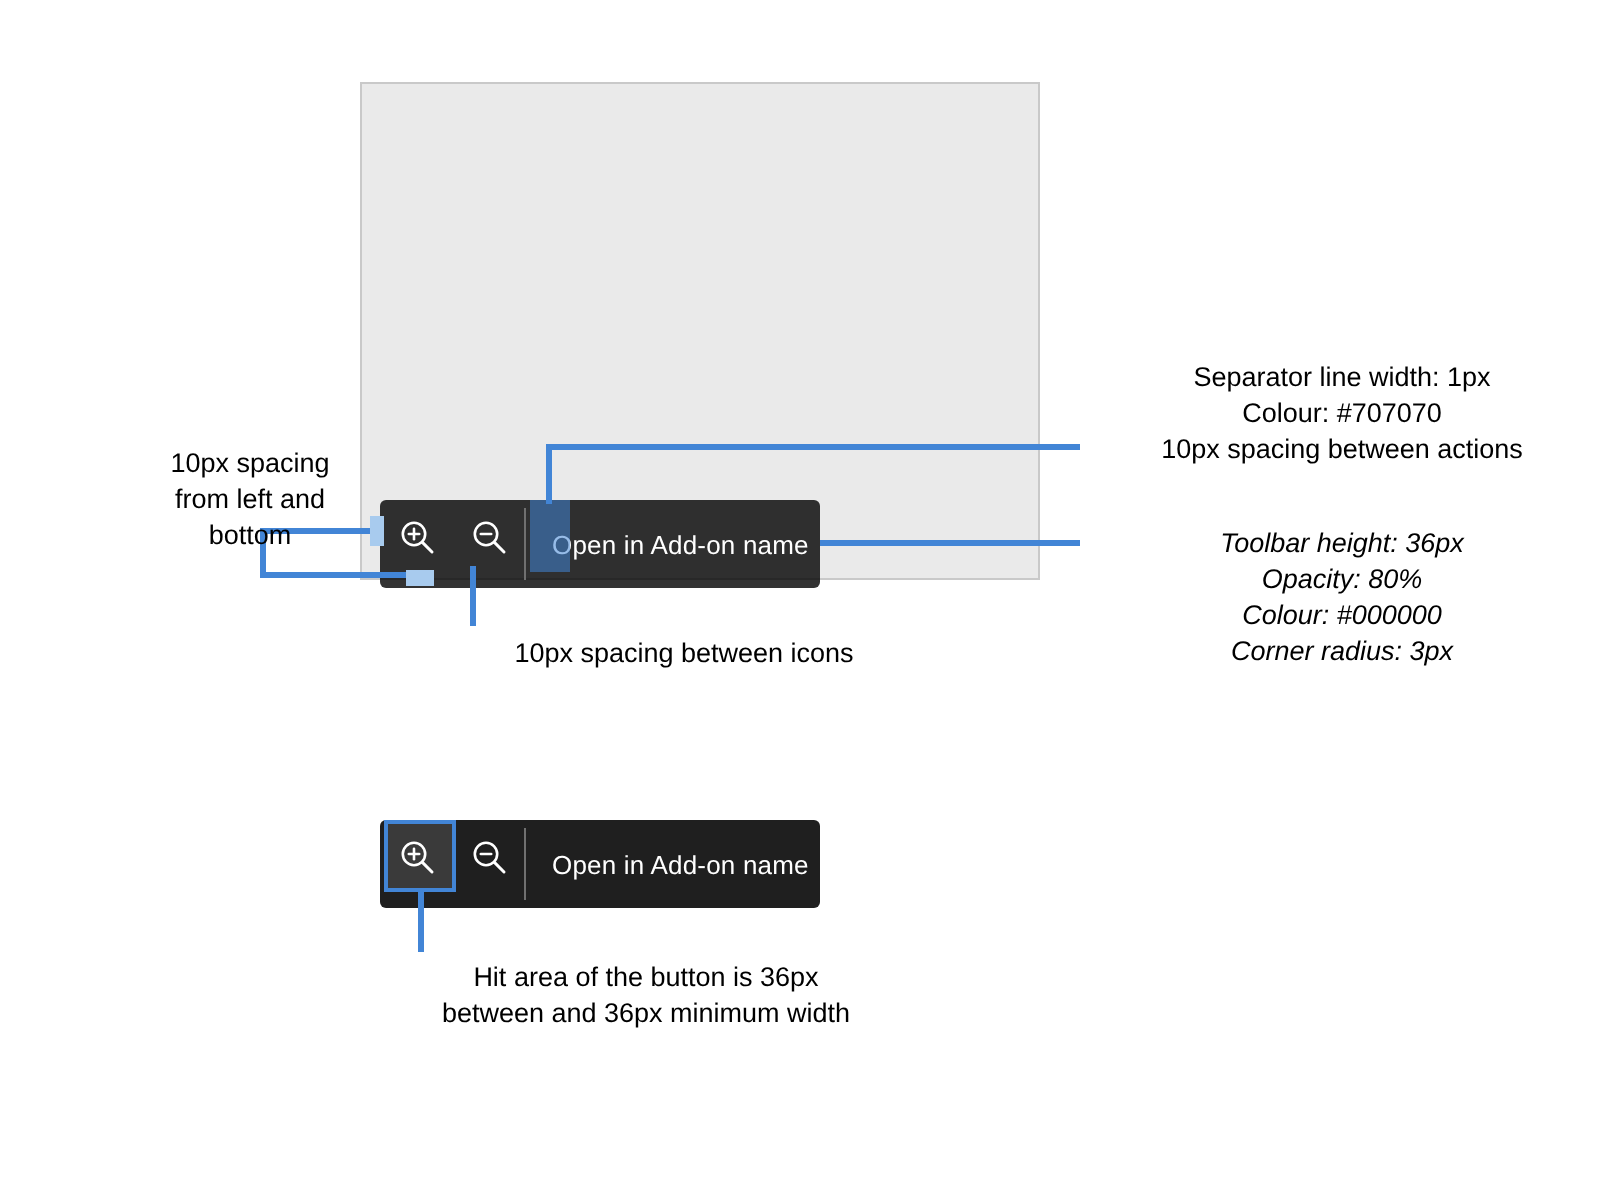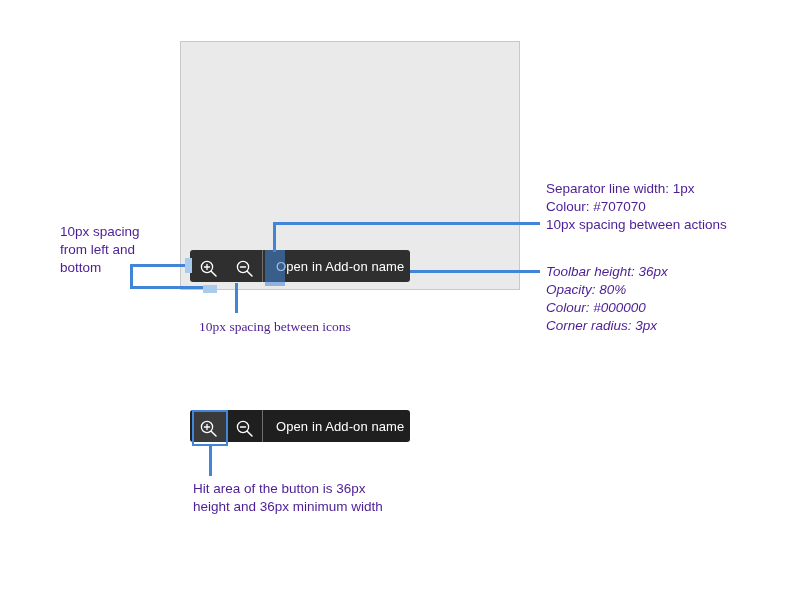--- a/index.html
+++ b/index.html
@@ -32,21 +32,21 @@
     width: 340px;
     height: 249px;
     background: #eaeaea;
     border: 1px solid #c9c9c9;
     box-sizing: border-box;
   }
 
   
   .toolbar {
     position: absolute;
-    height: 32px;
+    height: 44px;
     border-radius: 3px;
     background: rgba(0,0,0,0.80);
     display: flex;
     align-items: stretch;
     box-sizing: border-box;
     overflow: hidden;
   }
   .toolbar--primary {
     left: 190px;
     top: 250px;
@@ -131,33 +131,33 @@
   .tick {
     position: absolute;
     background: #a8cbee;
   }
 
   
   .note {
     position: absolute;
     font-size: 13.5px;
     line-height: 18px;
-    color: #4c1d95;
+    color: #000000;
     white-space: pre-line;
+    text-align: center;
   }
   .note--left {
     left: 60px;
     top: 223px;
     width: 130px;
   }
   .note--icons {
-    left: 199px;
+    left: 212px;
     top: 318px;
     width: 260px;
-    font-family: Liberation Serif, serif;
   }
   .note--sep {
     left: 546px;
     top: 180px;
     width: 250px;
   }
   .note--toolbar {
     left: 546px;
     top: 263px;
     width: 250px;
@@ -257,15 +257,15 @@
   <div class="rule-h" style="left:410px; top:270px; width:130px;"></div>
 
   <div class="note note--toolbar">Toolbar height: 36px
 Opacity: 80%
 Colour: #000000
 Corner radius: 3px</div>
 
   <div class="rule-v" style="left:209px; top:446px; height:30px;"></div>
 
   <div class="note note--hit">Hit area of the button is 36px
-height and 36px minimum width</div>
+between and 36px minimum width</div>
 
 </div>
 
 </body></html>

